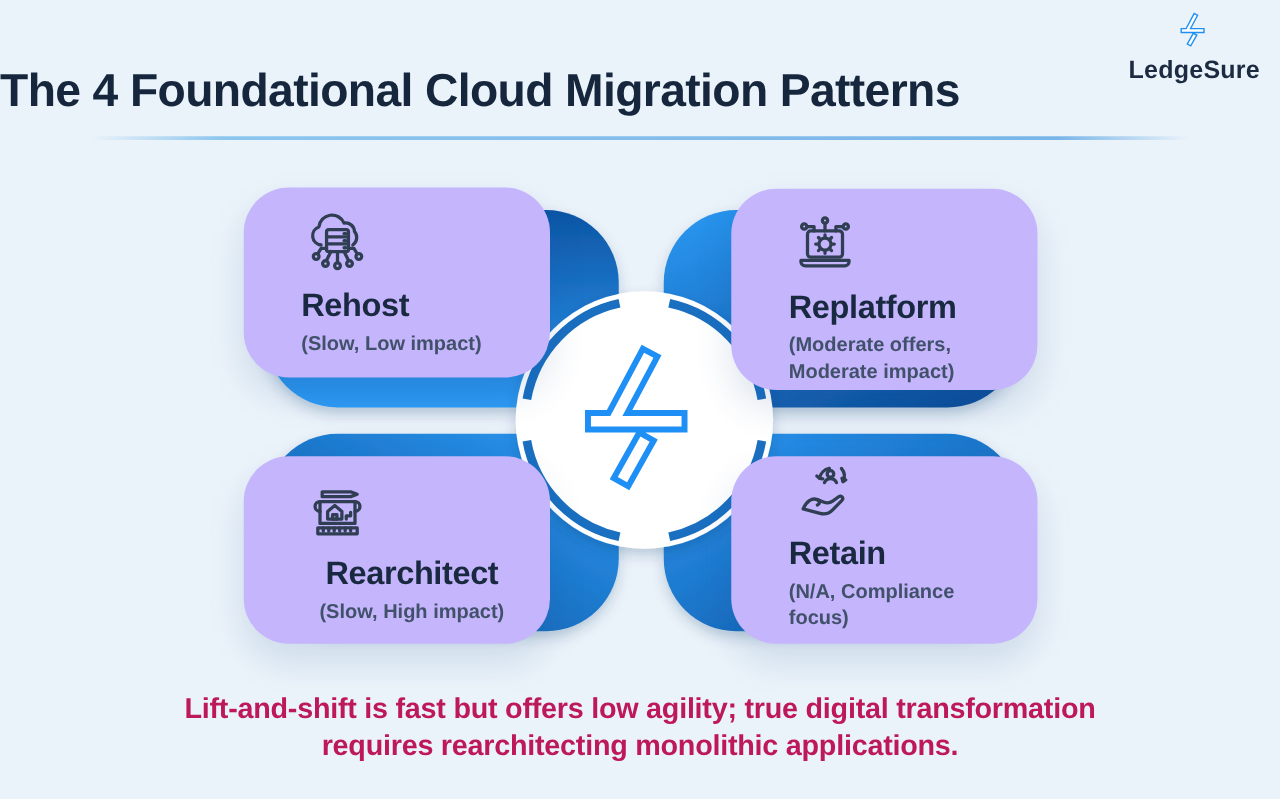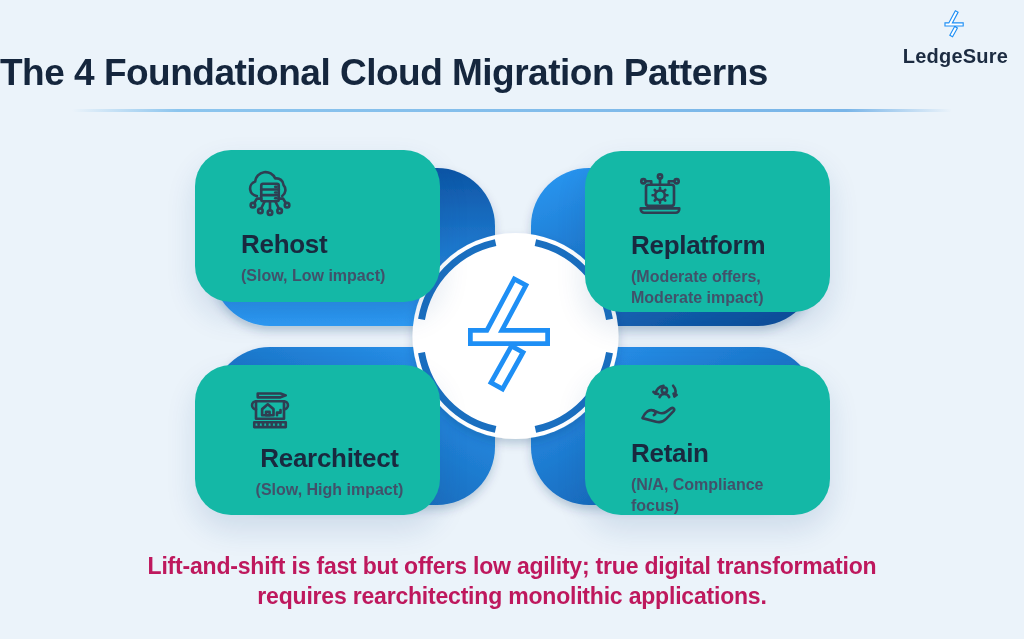--- a/index.html
+++ b/index.html
@@ -10,26 +10,26 @@
   
   .brand{position:absolute;top:9px;right:16px;display:flex;align-items:center;gap:7px;z-index:5;flex-direction:column;}
   .brand-name{font-size:20px;font-weight:700;color:#1c2b41;letter-spacing:.2px;}
   .title{position:absolute;top:52px;left:0;width:100%;text-align:left;z-index:5;
          font-size:37px;font-weight:700;color:#15263d;letter-spacing:-.5px;}
   .title-divider{position:absolute;top:109px;left:72px;width:880px;height:3px;border-radius:2px;z-index:5;
          background:linear-gradient(90deg,rgba(134,193,238,0),#8cc5ee 12%,#79b5e8 88%,rgba(134,193,238,0));}
   
   #diagram{position:absolute;left:0;top:0;z-index:1;}
   
-  .card{position:absolute;background:#14b8a6;border-radius:36px;z-index:2;box-sizing:border-box;
+  .card{position:absolute;background:#c4b5fd;border-radius:36px;z-index:2;box-sizing:border-box;
         box-shadow:0 14px 30px rgba(21,72,132,.14);padding:18px 22px 0 46px;}
   .card-rehost{left:195px;top:150px;width:245px;height:152px;}
   .card-replatform{left:585px;top:151px;width:245px;height:161px;}
   .card-rearchitect{left:195px;top:365px;width:245px;height:150px;padding-top:17px;text-align:center;}
-  .card-retain{left:585px;top:365px;width:245px;height:150px;padding-top:12px;}
+  .card-retain{left:585px;top:365px;width:245px;height:150px;padding-top:1px;}
   .card-icon{display:block;width:58px;height:56px;}
   .card-icon svg{width:100%;height:100%;stroke:#2f3e52;fill:none;stroke-width:3;
                  stroke-linecap:round;stroke-linejoin:round;}
   .card-title{font-size:26px;font-weight:700;color:#19293f;margin-top:5px;letter-spacing:-.3px;}
   .card-sub{font-size:16px;font-weight:700;color:#41516a;margin-top:6px;line-height:1.3;}
   
   .footer-note{position:absolute;top:551px;left:122px;width:780px;text-align:center;z-index:5;
         font-size:23px;line-height:30px;font-weight:700;color:#be185d;letter-spacing:-.2px;}
 </style>
 </head>

